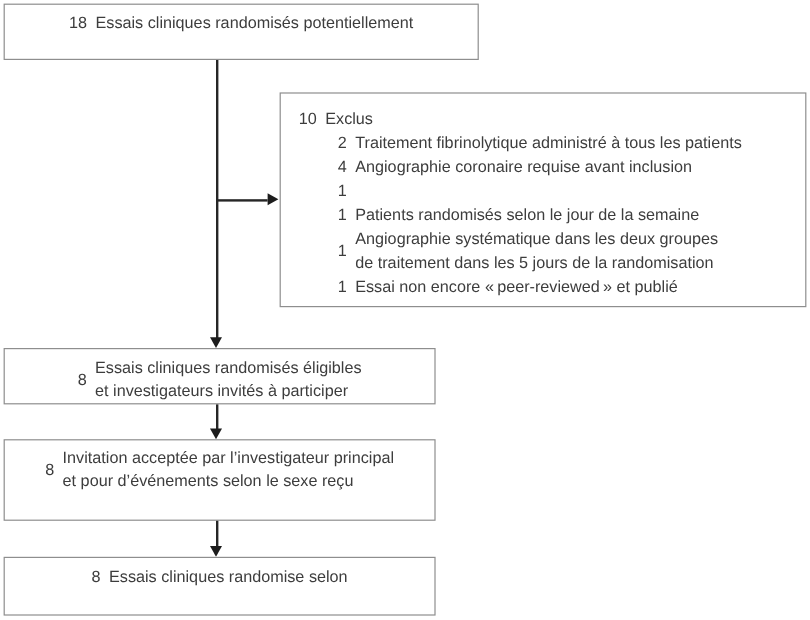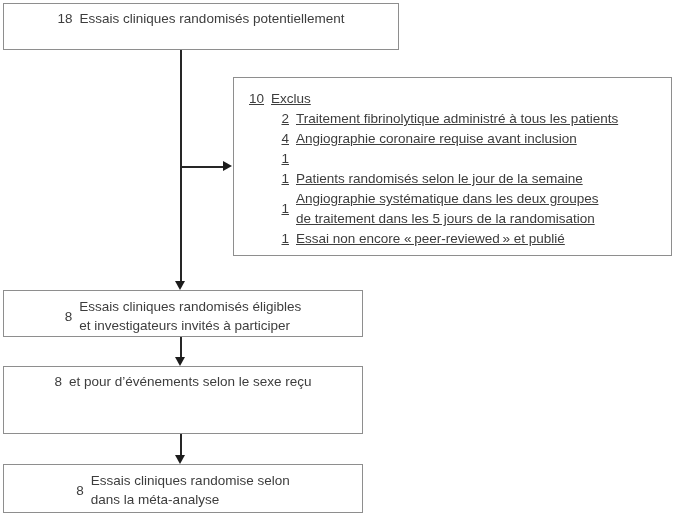--- a/index.html
+++ b/index.html
@@ -20,21 +20,21 @@
   }
   .box-inner {
     width:max-content;
     margin:0 auto;
     line-height:19px;
     padding-top:5px;
   }
   .hang { display:flex; align-items:center; }
   .hang .num { flex:0 0 auto; padding-right:7px; }
   
-  .excl-inner { padding:11px 8px 0 15px; line-height:20px;text-decoration:underline; }
+  .excl-inner { padding:11px 8px 0 15px; line-height:20px; }
   .excl-items { margin-left:32px; }
   .excl-items .num { width:8px; text-align:right; }
   
   .vline { position:absolute; width:1.5px; background:#262626; }
   .hline { position:absolute; height:1.5px; background:#262626; }
   .arr-down {
     position:absolute; width:0; height:0;
     border-left:5px solid transparent;
     border-right:5px solid transparent;
     border-top:9px solid #1c1c1c;
@@ -126,34 +126,34 @@
   </div>
 
   <div class="vline" style="left:180px; top:337px; height:21px;"></div>
   <div class="arr-down" style="left:175px; top:357px;"></div>
 
   <div class="box" style="left:3px; top:366px; width:360px; height:68px;">
     <div class="box-inner">
       <div class="hang">
         <span class="num">8</span>
         <span class="body">
+          <div>Invitation acceptée par l’investigateur principal</div>
           <div>et pour d’événements selon le sexe reçu</div>
         </span>
       </div>
     </div>
   </div>
 
   <div class="vline" style="left:180px; top:434px; height:22px;"></div>
   <div class="arr-down" style="left:175px; top:455px;"></div>
 
   <div class="box" style="left:3px; top:464px; width:360px; height:49px;">
     <div class="box-inner" style="padding-top:6px;">
       <div class="hang">
         <span class="num">8</span>
         <span class="body">
           <div>Essais cliniques randomise selon</div>
-          <div>dans la méta-analyse</div>
         </span>
       </div>
     </div>
   </div>
 
 </div>
 
 </body></html>

